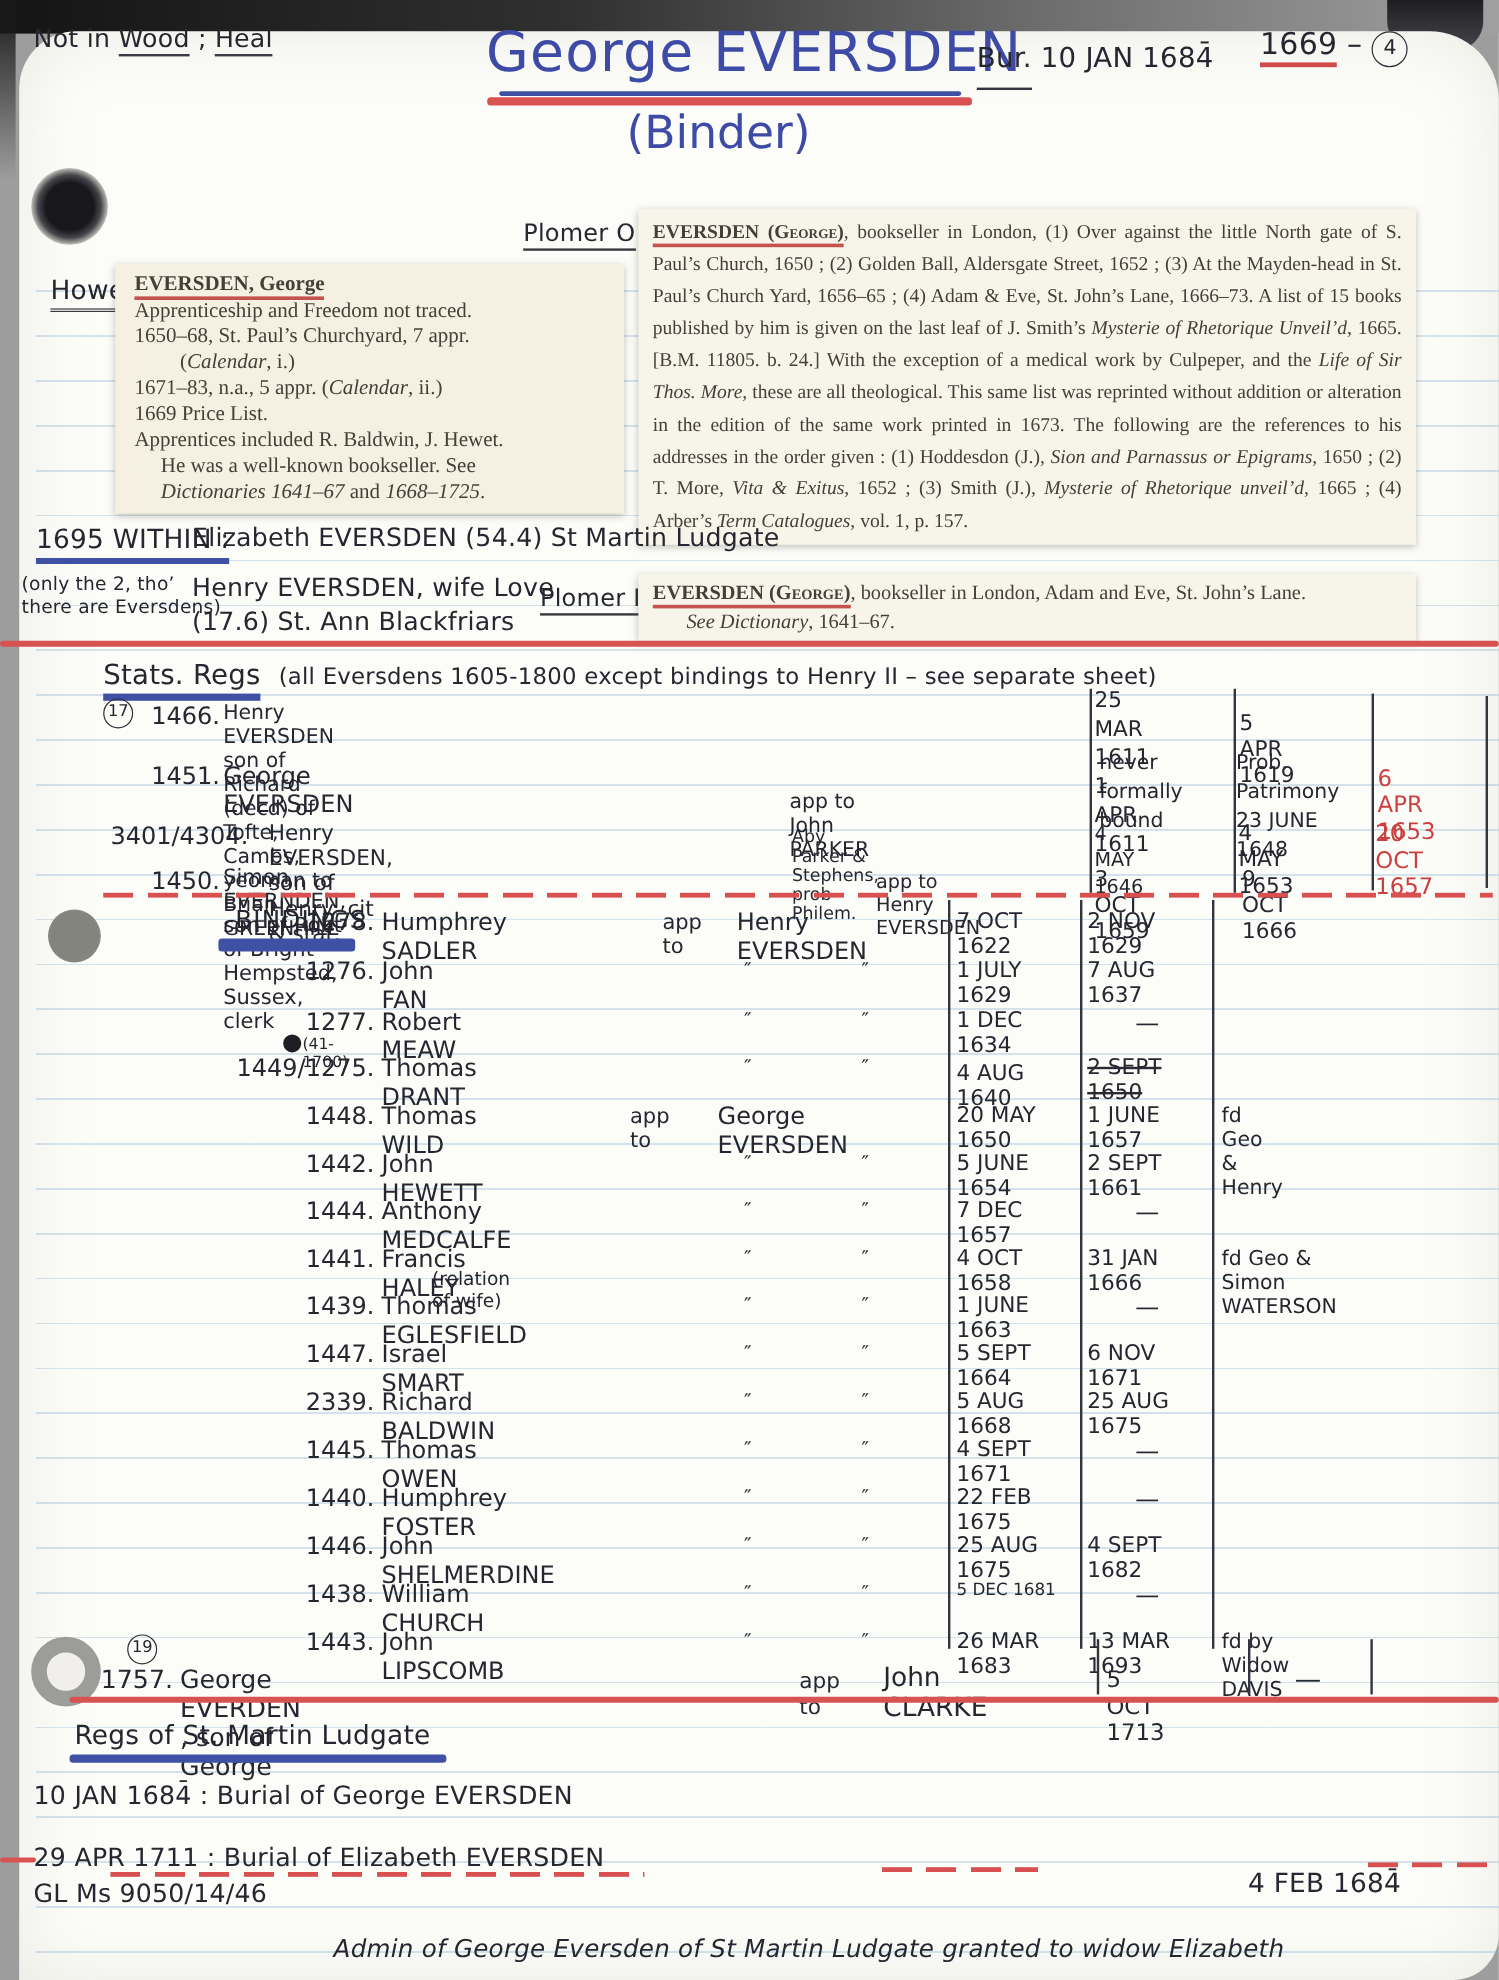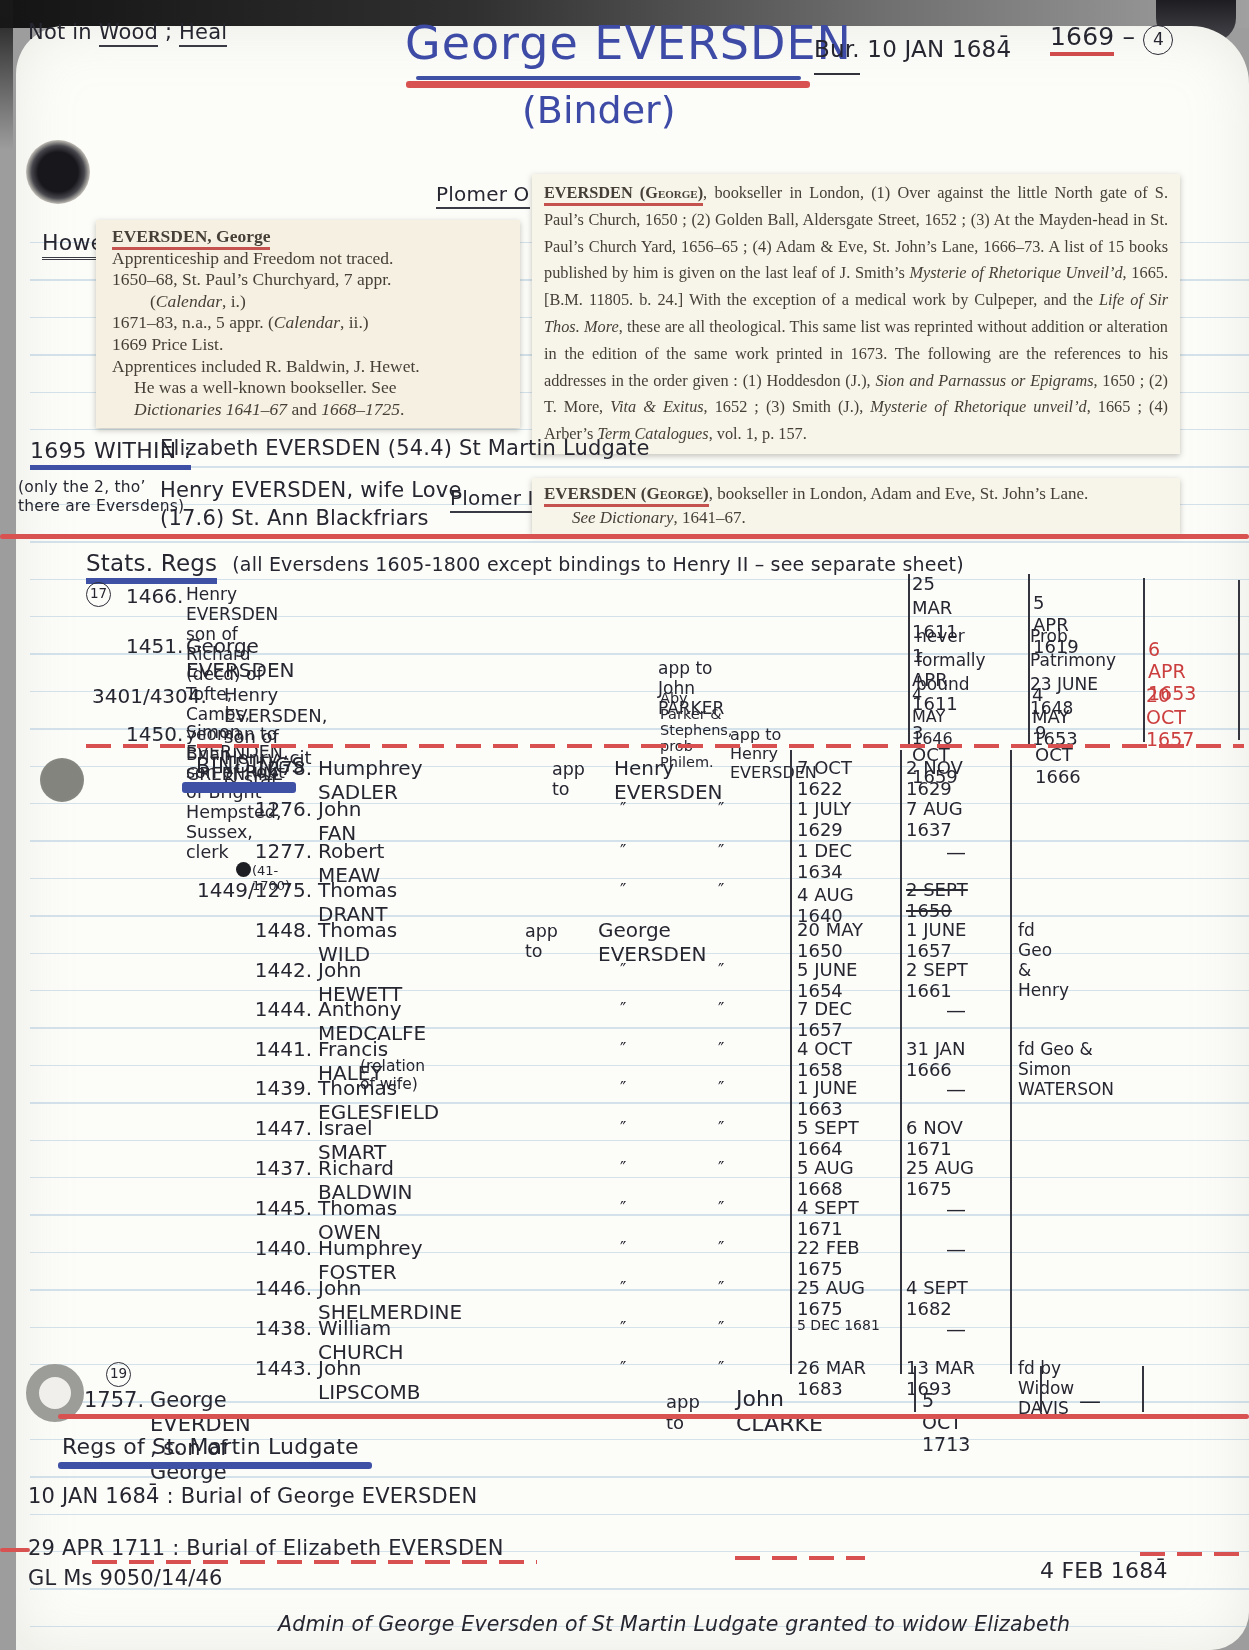--- a/index.html
+++ b/index.html
@@ -198,21 +198,21 @@
     <span class="cell" style="left: 718px; top: 1078px; font-size: 17px;">″</span>
     <span class="cell" style="left: 797px; top: 1077px; font-size: 18px; width: 100px;">1 JUNE 1663</span>
     <span class="cell" style="left: 906px; top: 1077px; font-size: 20px; width: 100px; text-align: center;">—</span>
     <span class="cell" style="left: 360px; top: 1057px; font-size: 15.5px;">(relation of wife)</span>
     <span class="cell" style="left: 140px; top: 1116px; font-size: 20px; width: 172px; text-align: right; display: inline-block;">1447.</span>
     <span class="cell" style="left: 318px; top: 1116px; font-size: 20px;">Israel SMART</span>
     <span class="cell" style="left: 620px; top: 1118px; font-size: 17px;">″</span>
     <span class="cell" style="left: 718px; top: 1118px; font-size: 17px;">″</span>
     <span class="cell" style="left: 797px; top: 1117px; font-size: 18px; width: 100px;">5 SEPT 1664</span>
     <span class="cell" style="left: 906px; top: 1117px; font-size: 18px; width: 100px;">6 NOV 1671</span>
-    <span class="cell" style="left: 140px; top: 1156px; font-size: 20px; width: 172px; text-align: right; display: inline-block;">1437.</span>
+    <span class="cell" style="left: 140px; top: 1156px; font-size: 20px; width: 172px; text-align: right; display: inline-block;">2339.</span>
     <span class="cell" style="left: 318px; top: 1156px; font-size: 20px;">Richard BALDWIN</span>
     <span class="cell" style="left: 620px; top: 1158px; font-size: 17px;">″</span>
     <span class="cell" style="left: 718px; top: 1158px; font-size: 17px;">″</span>
     <span class="cell" style="left: 797px; top: 1157px; font-size: 18px; width: 100px;">5 AUG 1668</span>
     <span class="cell" style="left: 906px; top: 1157px; font-size: 18px; width: 100px;">25 AUG 1675</span>
     <span class="cell" style="left: 140px; top: 1196px; font-size: 20px; width: 172px; text-align: right; display: inline-block;">1445.</span>
     <span class="cell" style="left: 318px; top: 1196px; font-size: 20px;">Thomas OWEN</span>
     <span class="cell" style="left: 620px; top: 1198px; font-size: 17px;">″</span>
     <span class="cell" style="left: 718px; top: 1198px; font-size: 17px;">″</span>
     <span class="cell" style="left: 797px; top: 1197px; font-size: 18px; width: 100px;">4 SEPT 1671</span>

